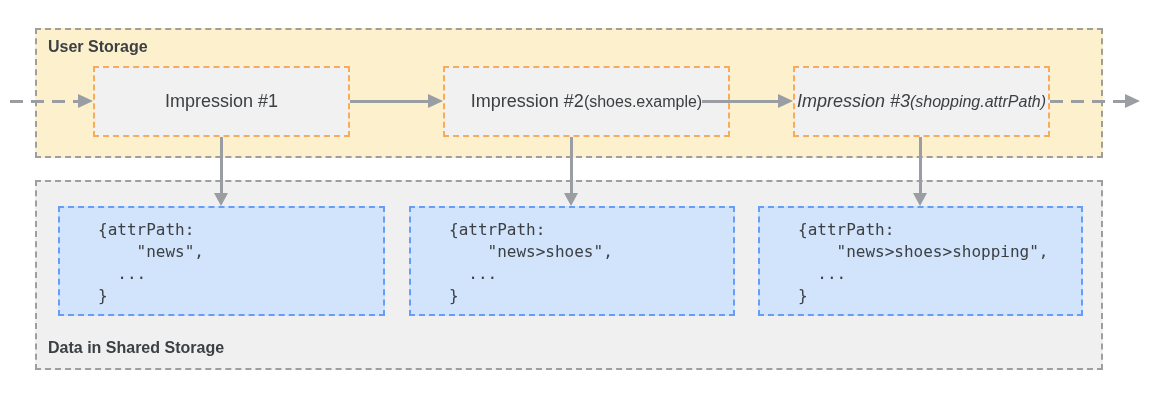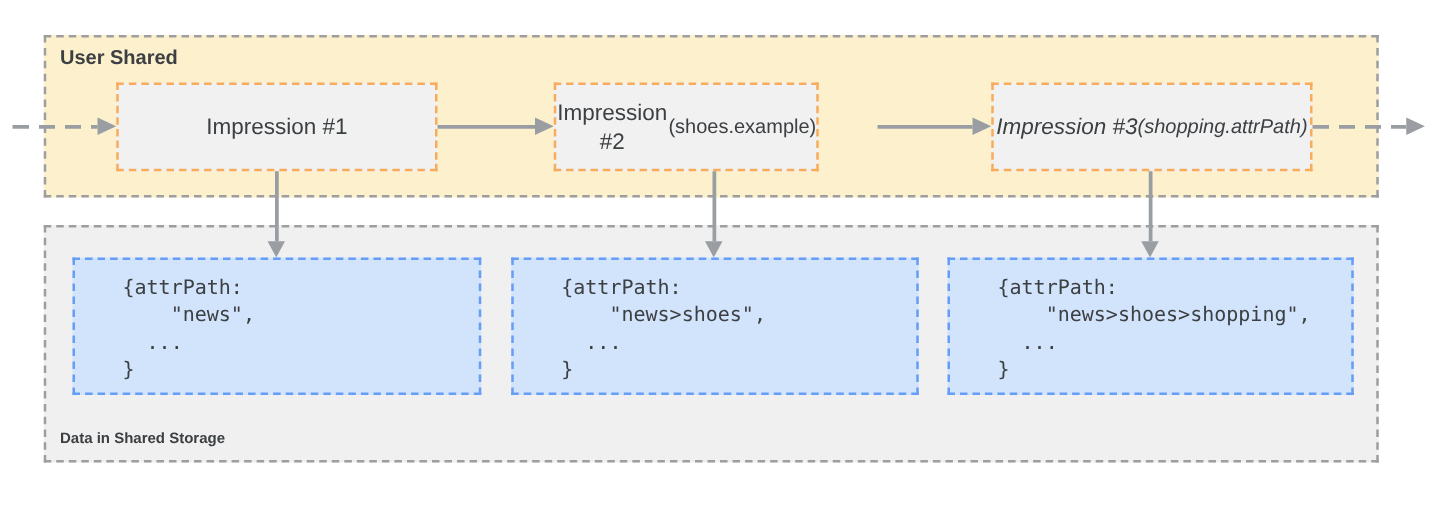--- a/index.html
+++ b/index.html
@@ -22,21 +22,21 @@
     position:absolute; left:11px; top:8px;
     font-size:16px; font-weight:bold; color:#3C4043;
   }
   .storage {
     position:absolute; left:35px; top:180px; width:1068px; height:190px;
     background:#F0F0F0;
     border:2px dashed #9E9E9E;
   }
   .storage-title {
     position:absolute; left:11px; bottom:11px;
-    font-size:12px; font-weight:bold; color:#3C4043;
+    font-size:16px; font-weight:bold; color:#3C4043;
   }
   
   .impression {
     position:absolute; top:66px; height:71px;
     background:#F1F1F1;
     border:2px dashed #F9AB5C;
     display:flex; flex-direction:row; align-items:center; justify-content:center;
     text-align:center;
   }
   .imp-title { font-size:18px; line-height:23px; color:#3C4043; }
@@ -72,31 +72,31 @@
     border-left:7.5px solid transparent;
     border-right:7.5px solid transparent;
   }
 </style>
 </head>
 <body>
 
 <div class="canvas">
 
   <div class="journey">
-    <div class="journey-title">User Shared</div>
+    <div class="journey-title">User Storage</div>
   </div>
 
   <div class="storage">
     <div class="storage-title">Data in Shared Storage</div>
   </div>
 
   <div class="impression" style="left:93px; width:257px;">
     <div class="imp-title">Impression #1</div>
   </div>
-  <div class="impression" style="left:443px; width:212px;">
+  <div class="impression" style="left:443px; width:287px;">
     <div class="imp-title">Impression #2</div>
     <div class="imp-domain">(shoes.example)</div>
   </div>
   <div class="impression" style="left:793px; width:257px;font-style:italic;">
     <div class="imp-title">Impression #3</div>
     <div class="imp-domain">(shopping.attrPath)</div>
   </div>
 
   <div class="entry" style="left:58px; width:327px;">
     <pre>{attrPath:

